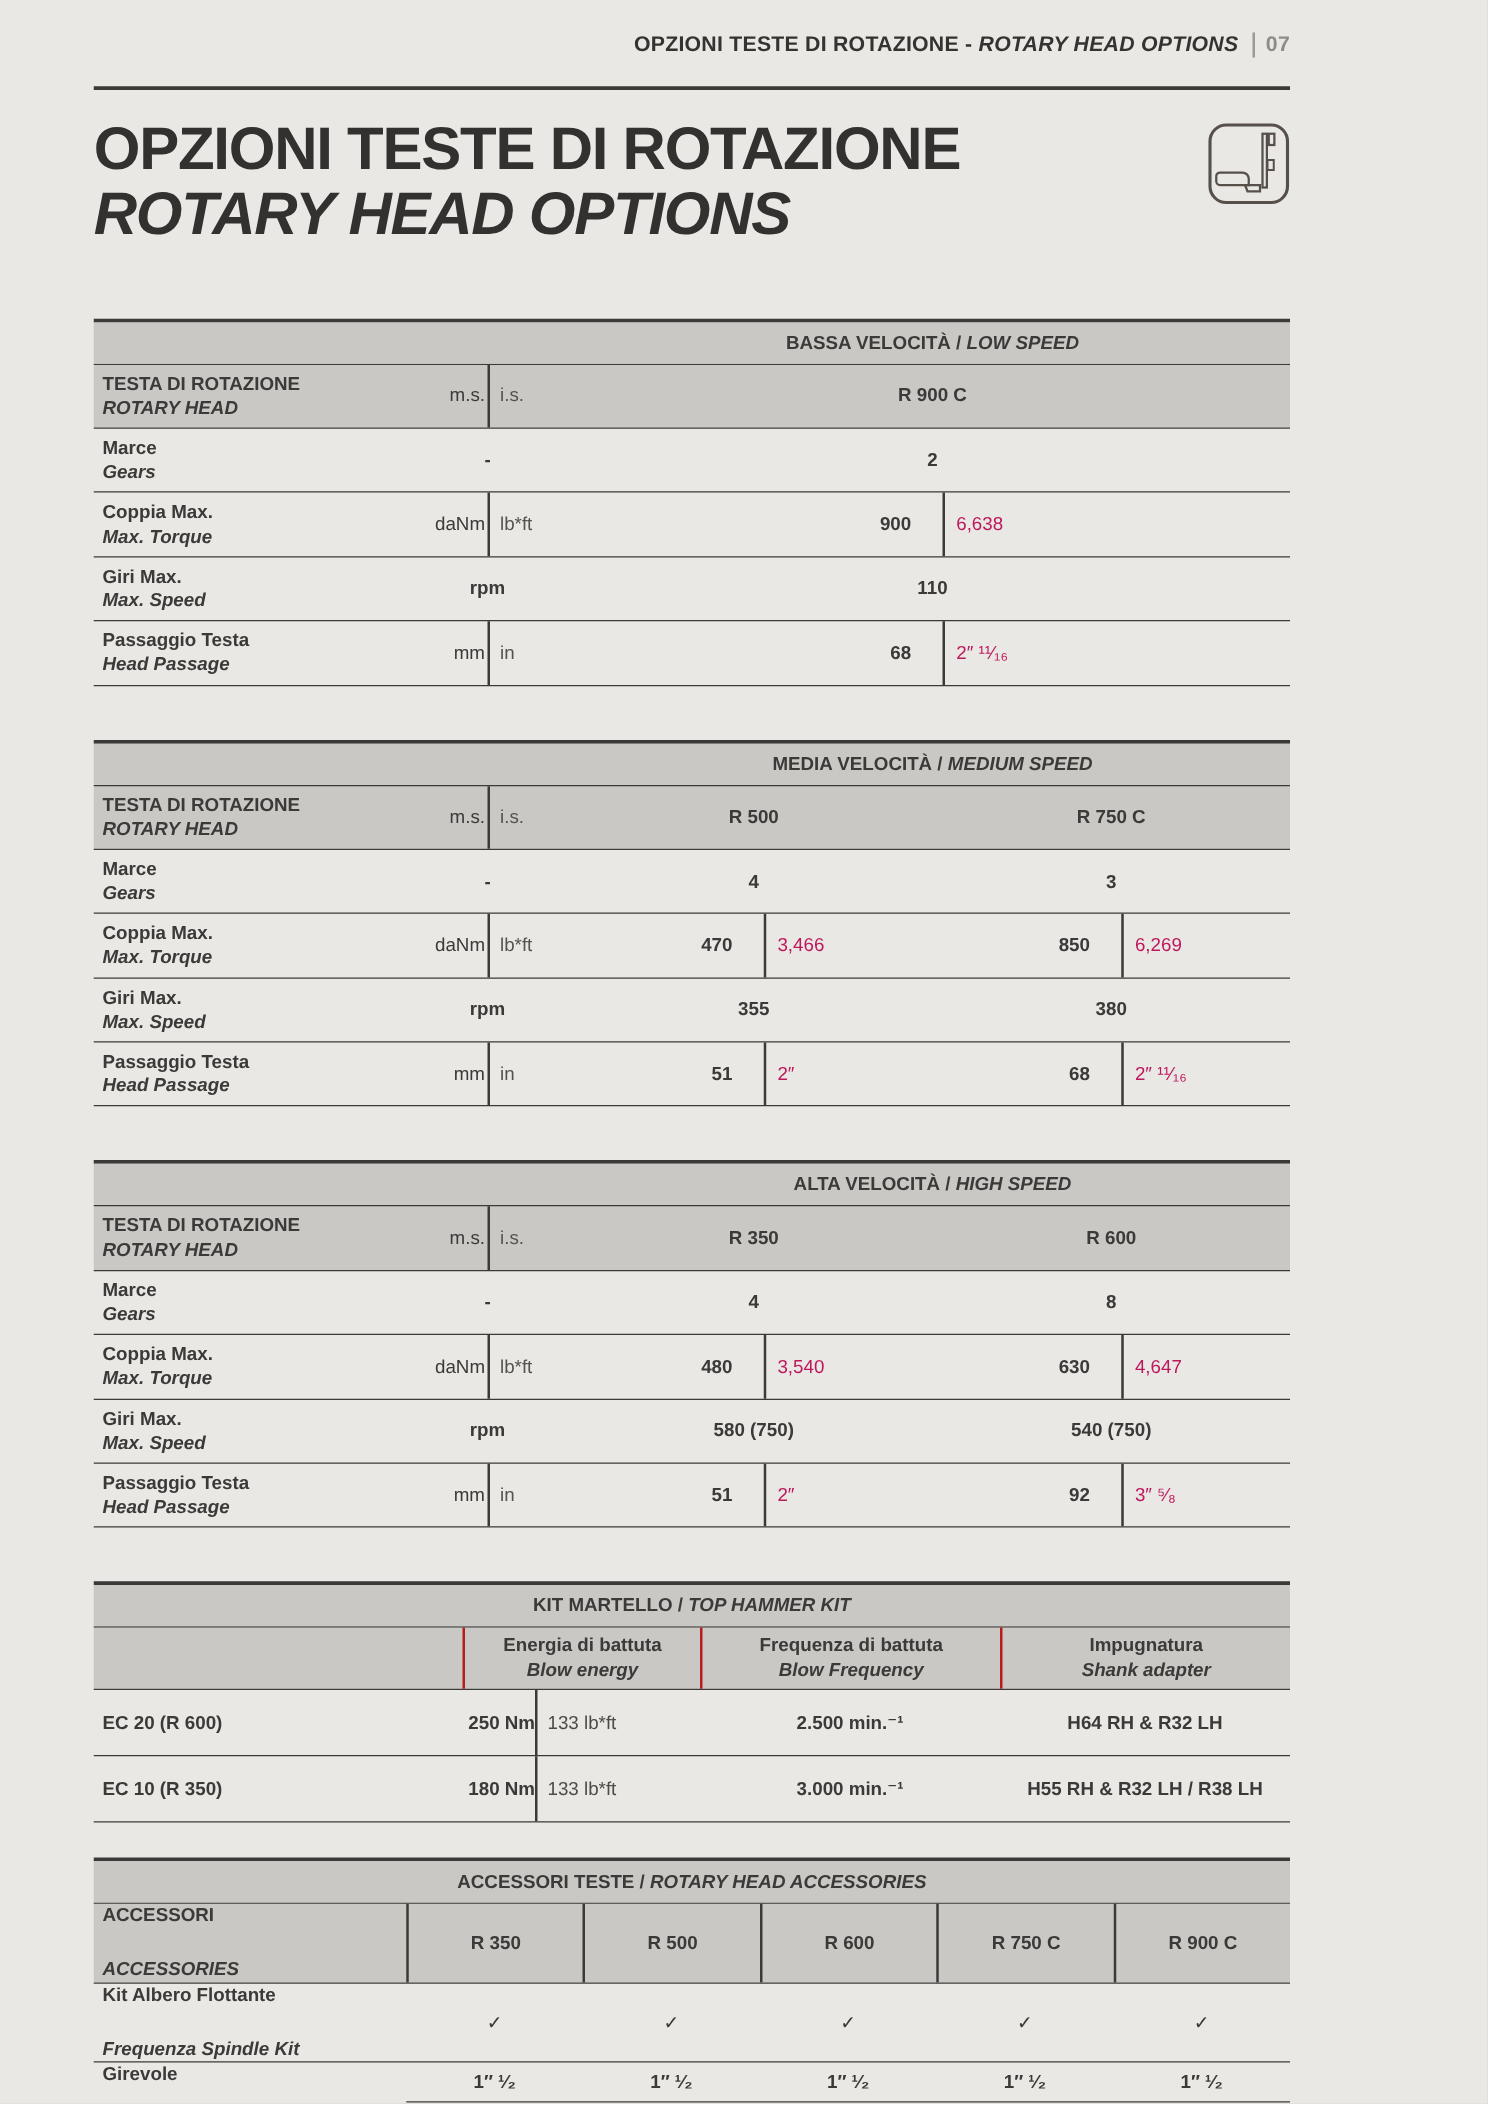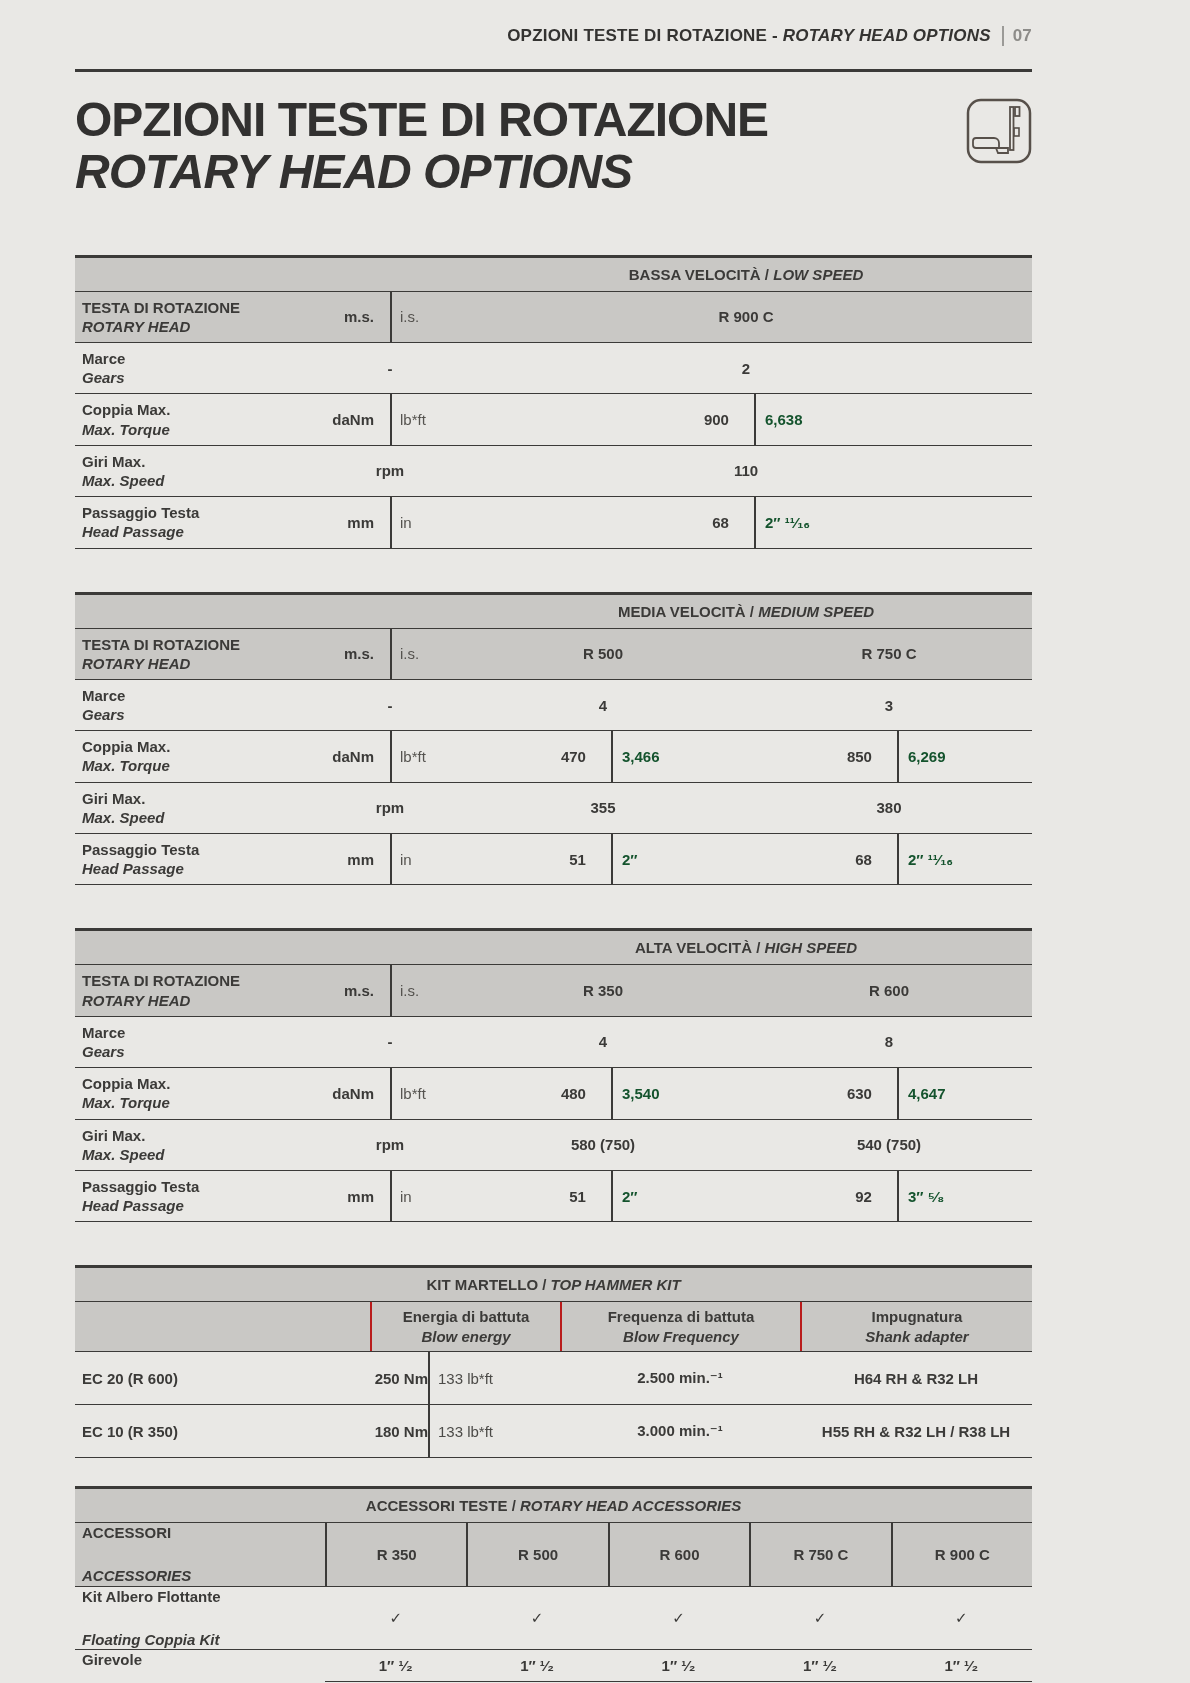--- a/index.html
+++ b/index.html
@@ -44,29 +44,29 @@
   .thead {
     background:#c9c8c5; border-top:1.5px solid #3b3a38;
     display:flex; align-items:stretch; min-height:46px; font-size:15px;
   }
   .trow { border-top:1.5px solid #3b3a38; display:flex; align-items:stretch; min-height:45px; font-size:15px; }
 
   .c-label { width:245px; padding:6px 4px 6px 7px; display:flex; flex-direction:column; justify-content:center; }
   .lab-it { font-weight:bold; line-height:1.28; }
   .lab-en { font-weight:bold; font-style:italic; line-height:1.28; }
 
-  .c-ms { width:70px; display:flex; align-items:center; justify-content:flex-end; padding-right:16px; font-weight:bold; }
+  .c-ms { width:70px; display:flex; align-items:center; justify-content:flex-end; padding-right:2px; font-weight:normal; }
   .c-is { width:70px; display:flex; align-items:center; padding-left:8px; border-left:2px solid #3b3a38; color:#55534f; }
   .c-unit-span { width:140px; display:flex; align-items:center; justify-content:center; font-weight:bold; }
   .c-values { width:572px; display:flex; align-items:stretch; }
   .head-col { flex:1; display:flex; align-items:center; justify-content:center; font-weight:bold; }
 
   .cell-pair { flex:1; display:flex; align-items:stretch;gap:16px; }
   .pair-metric { width:50%; display:flex; align-items:center; justify-content:flex-end; padding-right:9px; font-weight:bold; }
-  .pair-imp { width:50%; display:flex; align-items:center; padding-left:9px; border-left:2px solid #3b3a38; color:#14532d;font-weight:bold; }
+  .pair-imp { width:50%; display:flex; align-items:center; padding-left:9px; border-left:2px solid #3b3a38; color:#be185d; }
   .cell-single { flex:1; display:flex; align-items:center; justify-content:center; font-weight:bold; }
 
   .gap-t1 { margin-top:56px; }
   .gap-t  { margin-top:43px; }
   .gap-acc{ margin-top:28px; }
 
   
   .kit-head { background:#c9c8c5; border-top:1.5px solid #3b3a38; display:flex; align-items:stretch; min-height:50px; font-size:15px; }
   .kh-label { width:295px; }
   .kh-col { display:flex; flex-direction:column; align-items:center; justify-content:center; border-left:2px solid #b91c1c; text-align:center; line-height:1.3; }
@@ -403,21 +403,21 @@
         </div>
         <div class="a-col">R 350</div>
         <div class="a-col">R 500</div>
         <div class="a-col">R 600</div>
         <div class="a-col">R 750 C</div>
         <div class="a-col">R 900 C</div>
       </div>
       <div class="a-row">
         <div class="a-label">
           <div class="lab-it">Kit Albero Flottante</div>
-          <div class="lab-en">Floating Coppia Kit</div>
+          <div class="lab-en">Frequenza Spindle Kit</div>
         </div>
         <div class="a-cell">✓</div>
         <div class="a-cell">✓</div>
         <div class="a-cell">✓</div>
         <div class="a-cell">✓</div>
         <div class="a-cell">✓</div>
       </div>
       <div class="a-row">
         <div class="a-label">
           <div class="lab-it">Girevole</div>

